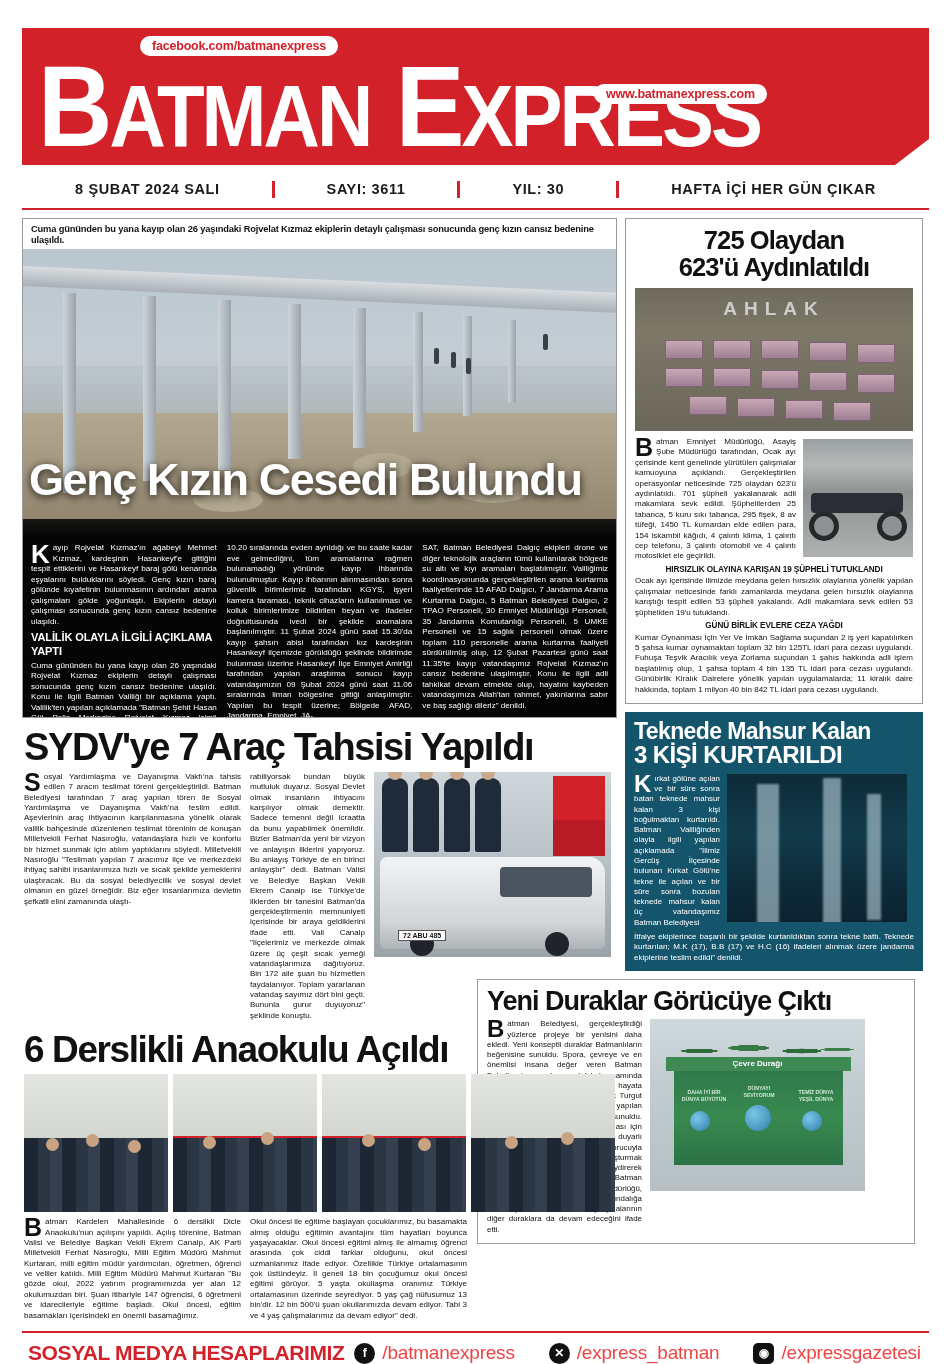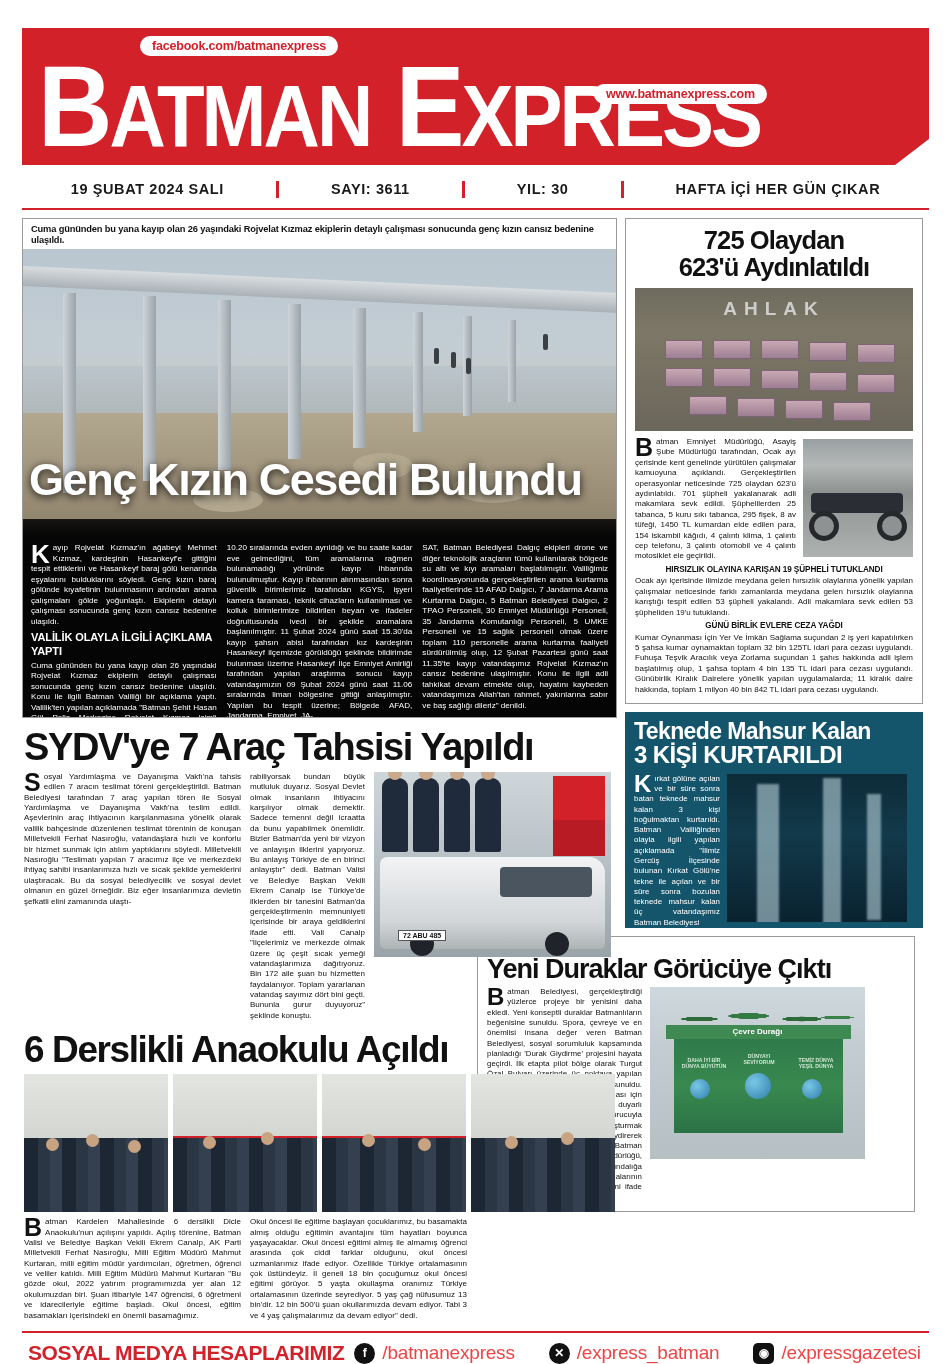--- a/index.html
+++ b/index.html
@@ -308,21 +308,21 @@
   }
   .ribbon { position:absolute; left:0; right:0; top:62px; height:5px; background:#d3212a; }
   .crowd { position:absolute; bottom:0; left:0; right:0; height:74px;
     background: repeating-linear-gradient(90deg,#1d2733 0 14px,#2b3644 14px 26px,#344050 26px 38px); }
   .head-dot { position:absolute; width:13px;height:13px;border-radius:50%;background:#c7a382; }
   .ana-body { display: flex; gap: 9px; padding: 5px 2px 0 2px; }
   .ana-col { width: 217px; font-size: 8.0px; line-height: 1.30; text-align: justify; color:#111; }
   .ana-col .dropcap { float:left; font-size:25px; line-height:19px; font-weight:bold; padding:1px 3px 0 0;}
 
   
-  .duraklar { margin-top: 8px; padding: 18px 9px 8px 9px; }
+  .duraklar { margin-top: 8px; padding: 7px 9px 8px 9px; }
   .duraklar .d-head {
     font-weight: bold; font-size: 27px; letter-spacing:-1px; color:#111; line-height:1.05;
     margin-bottom: 4px;
   }
   .d-body { display: flex; gap: 8px; }
   .d-col { width: 155px; font-size: 7.9px; line-height: 1.30; text-align: justify; color:#111; }
   .d-col .dropcap { float:left; font-size:24px; line-height:18px; font-weight:bold; padding:1px 3px 0 0;}
   .d-photo {
     width: 215px; height: 172px; position: relative; overflow: hidden;
     background: linear-gradient(to bottom,#cfd9dd 0%, #c3ccd1 35%, #b6bfc2 100%);
@@ -371,21 +371,21 @@
 <div class="page">
 
   <div class="masthead">
     <div class="pill pill-left">facebook.com/batmanexpress</div>
     <div class="pill pill-right">www.batmanexpress.com</div>
     <div class="mast-title"><span>B</span><span class="sm">ATMAN</span> <span>E</span><span class="sm">XPRESS</span></div>
     <div class="masthead-clip"></div>
   </div>
 
   <div class="datebar">
-    <span class="seg">19  ŞUBAT  2024  SALI</span>
+    <span class="seg">8  ŞUBAT  2024  SALI</span>
     <span class="bar"></span>
     <span class="seg">SAYI: 3611</span>
     <span class="bar"></span>
     <span class="seg">YIL: 30</span>
     <span class="bar"></span>
     <span class="seg">HAFTA İÇİ HER GÜN ÇIKAR</span>
   </div>
   <div class="rule-red"></div>
 
   <div class="content">
@@ -536,20 +536,21 @@
         <div class="tekne-body">
           <div class="tekne-col">
             <span class="dropcap">K</span><span>ırkat gölüne açılan ve bir süre sonra batan teknede mahsur kalan 3 kişi boğulmaktan kurtarıldı. Batman Valiliğinden olayla ilgili yapılan açıklamada "İlimiz Gercüş İlçesinde bulunan Kırkat Gölü'ne tekne ile açılan ve bir süre sonra bozulan teknede mahsur kalan üç vatandaşımız Batman Belediyesi</span>
           </div>
           <div class="tekne-photo">
             <div class="beam" style="left:30px;top:10px;width:22px;height:140px;"></div>
             <div class="beam" style="left:96px;top:4px;width:18px;height:146px;"></div>
             <div class="beam" style="left:140px;top:20px;width:14px;height:126px;"></div>
           </div>
         </div>
+        <div class="tekne-foot">İtfaiye ekiplerince başarılı bir şekilde kurtarıldıktan sonra tekne battı. Teknede kurtarılan; M.K (17), B.B (17) ve H.C (16) ifadeleri alınmak üzere jandarma ekiplerine teslim edildi" denildi.</div>
       </div>
 
       <div class="box duraklar" style="margin-top:8px;width:438px;margin-left:-148px;">
         <div class="d-head">Yeni Duraklar Görücüye Çıktı</div>
         <div class="d-body">
           <div class="d-col">
             <span class="dropcap">B</span><span>atman Belediyesi, gerçekleştirdiği yüzlerce projeye bir yenisini daha ekledi. Yeni konseptli duraklar Batmanlıların beğenisine sunuldu. Spora, çevreye ve en önemlisi insana değer veren Batman Belediyesi, sosyal sorumluluk kapsamında planladığı 'Durak Giydirme' projesini hayata geçirdi. İlk etapta pilot bölge olarak Turgut Özal Bulvarı üzerinde üç noktaya yapılan duraklar Batmanlıların beğenisine sunuldu. Sporun bir yaşam biçimi halini alması için 'taraftar durağı', insanların çevreye duyarlı olması için 'çevre durağı', uyuşturucuyla mücadele etmek ve farkındalık oluşturmak amacıyla da 'Yeşilay' duraklarını giydirerek farklı bir konsept oluşturan Batman Belediyesi İşletme ve İştirakler Müdürlüğü, toplumu birleştirici ve bireysel farkındalığa dikkat çekici türden durak çalışmalarının diğer duraklara da devam edeceğini ifade etti.</span>
           </div>
           <div class="d-photo">
             <div class="foliage"></div>

